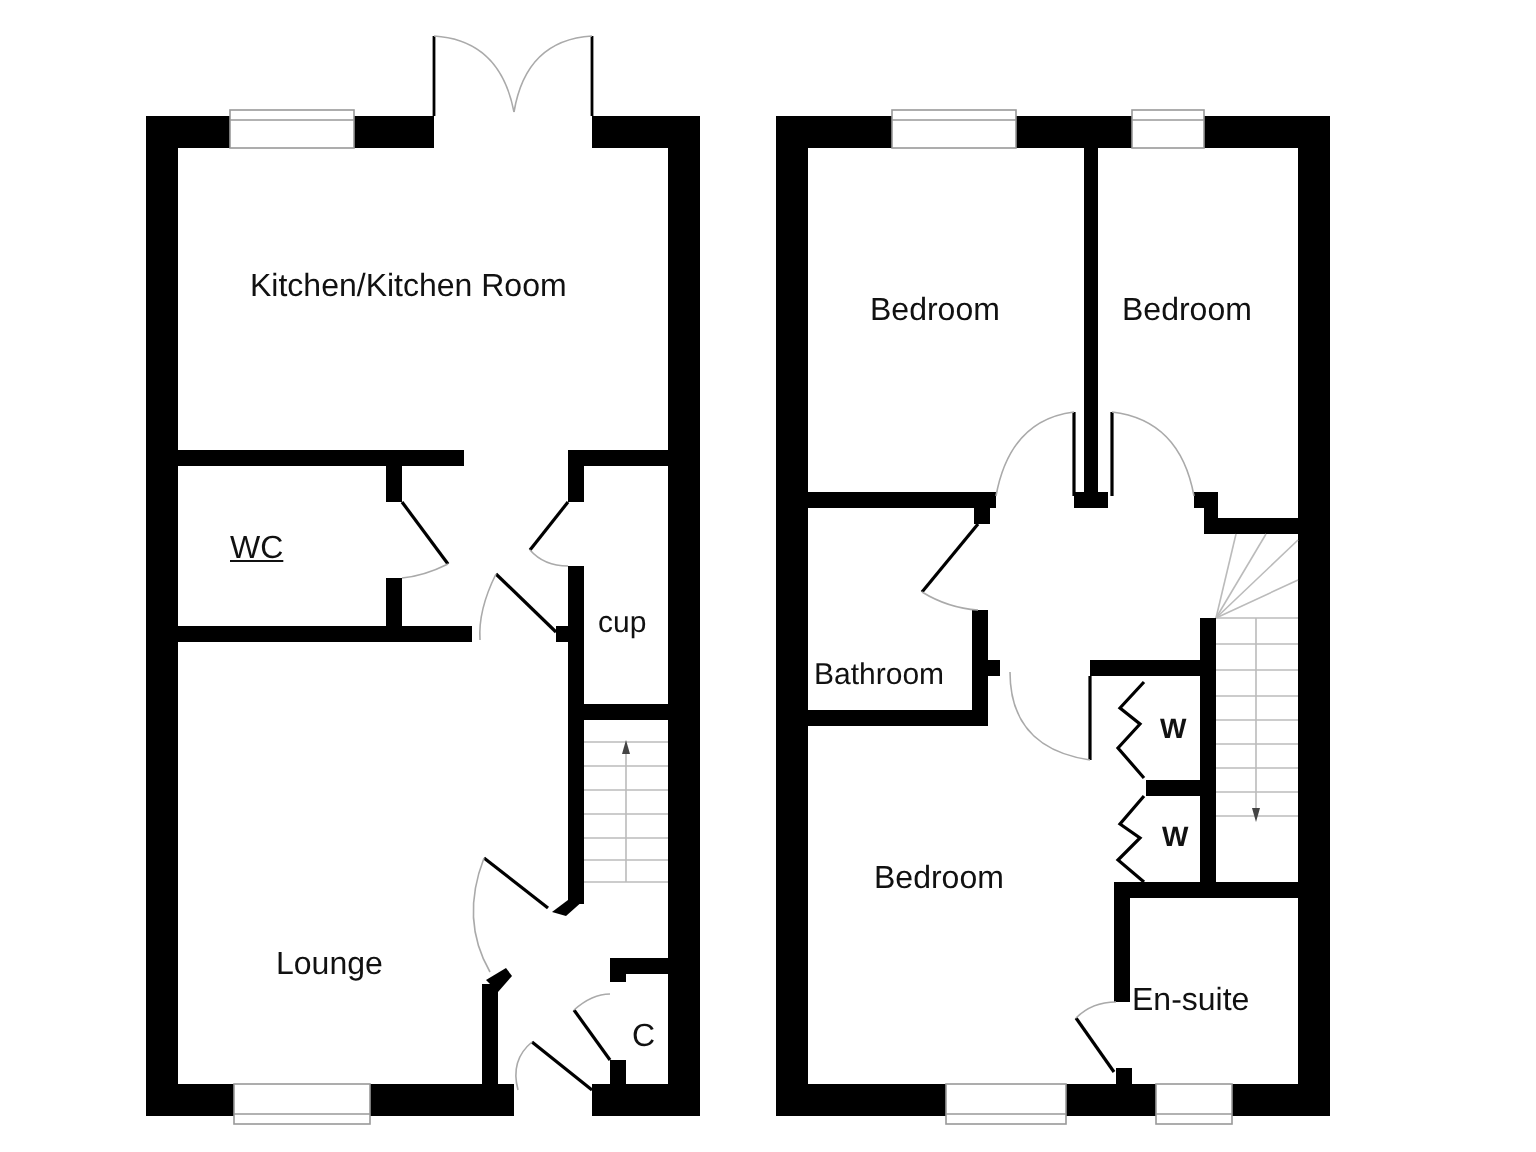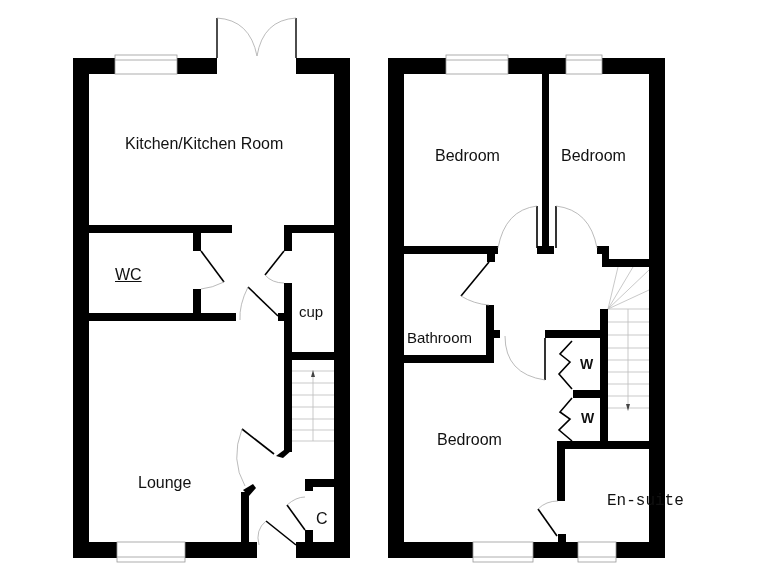--- a/index.html
+++ b/index.html
@@ -200,13 +200,13 @@
 <div class="label small" style="left:299px; top:282px;margin-top:21px;">cup</div>
 <div class="label" style="left:138px; top:432px;margin-top:42px;">Lounge</div>
 <div class="label" style="left:316px; top:510px;">C</div>
 
 <div class="label" style="left:435px; top:147px;">Bedroom</div>
 <div class="label" style="left:561px; top:147px;">Bedroom</div>
 <div class="label small" style="left:407px; top:329px;">Bathroom</div>
 <div class="label bold" style="left:580px; top:356px;">W</div>
 <div class="label bold" style="left:581px; top:410px;">W</div>
 <div class="label" style="left:437px; top:431px;">Bedroom</div>
-<div class="label" style="left:607px; top:492px;font-family:Liberation Mono, monospace;">En-suite</div>
+<div class="label" style="left:566px; top:492px;">En-suite</div>
 
 </body></html>

